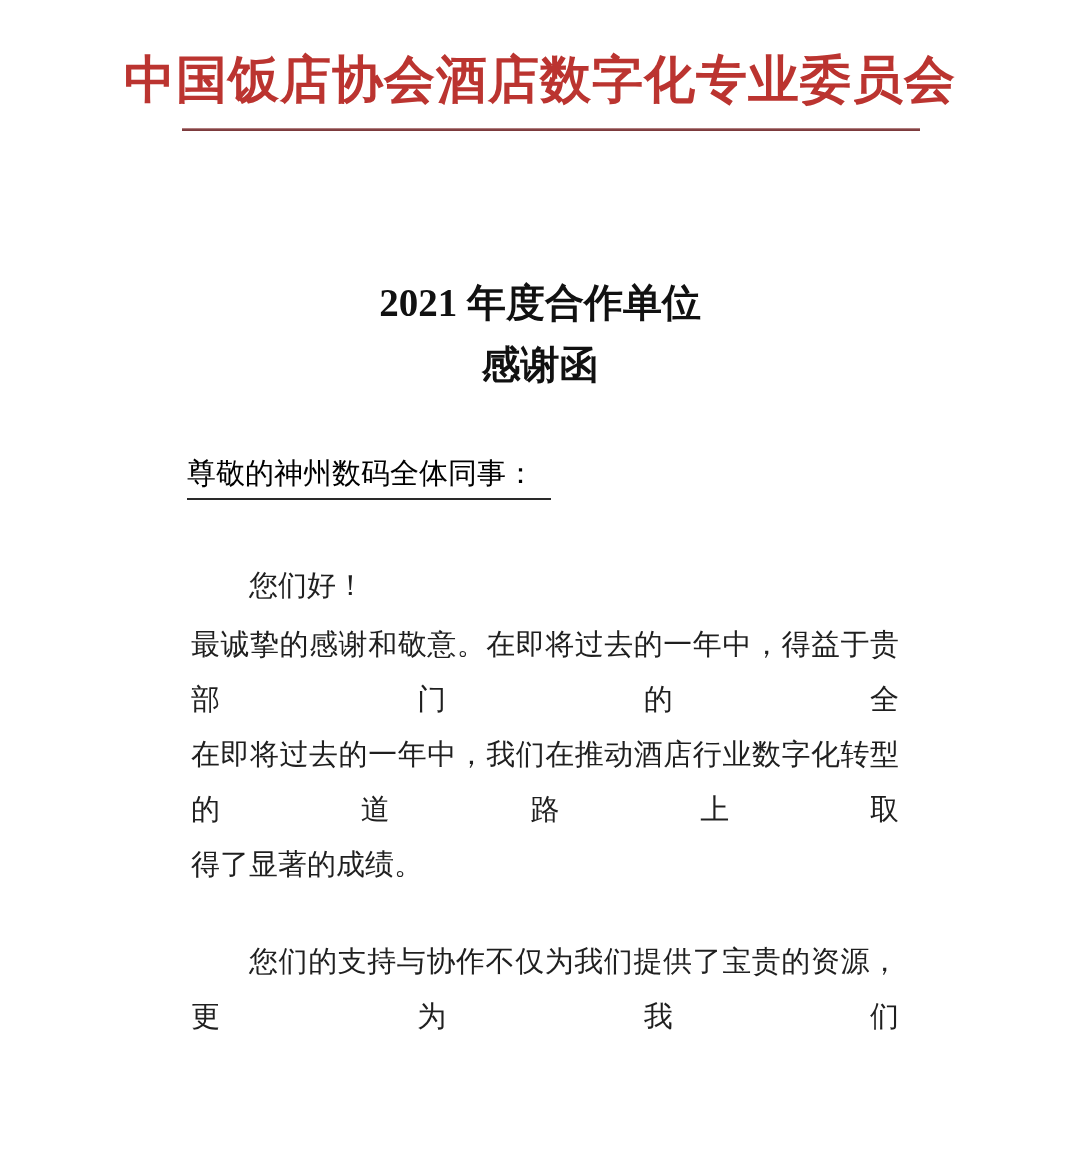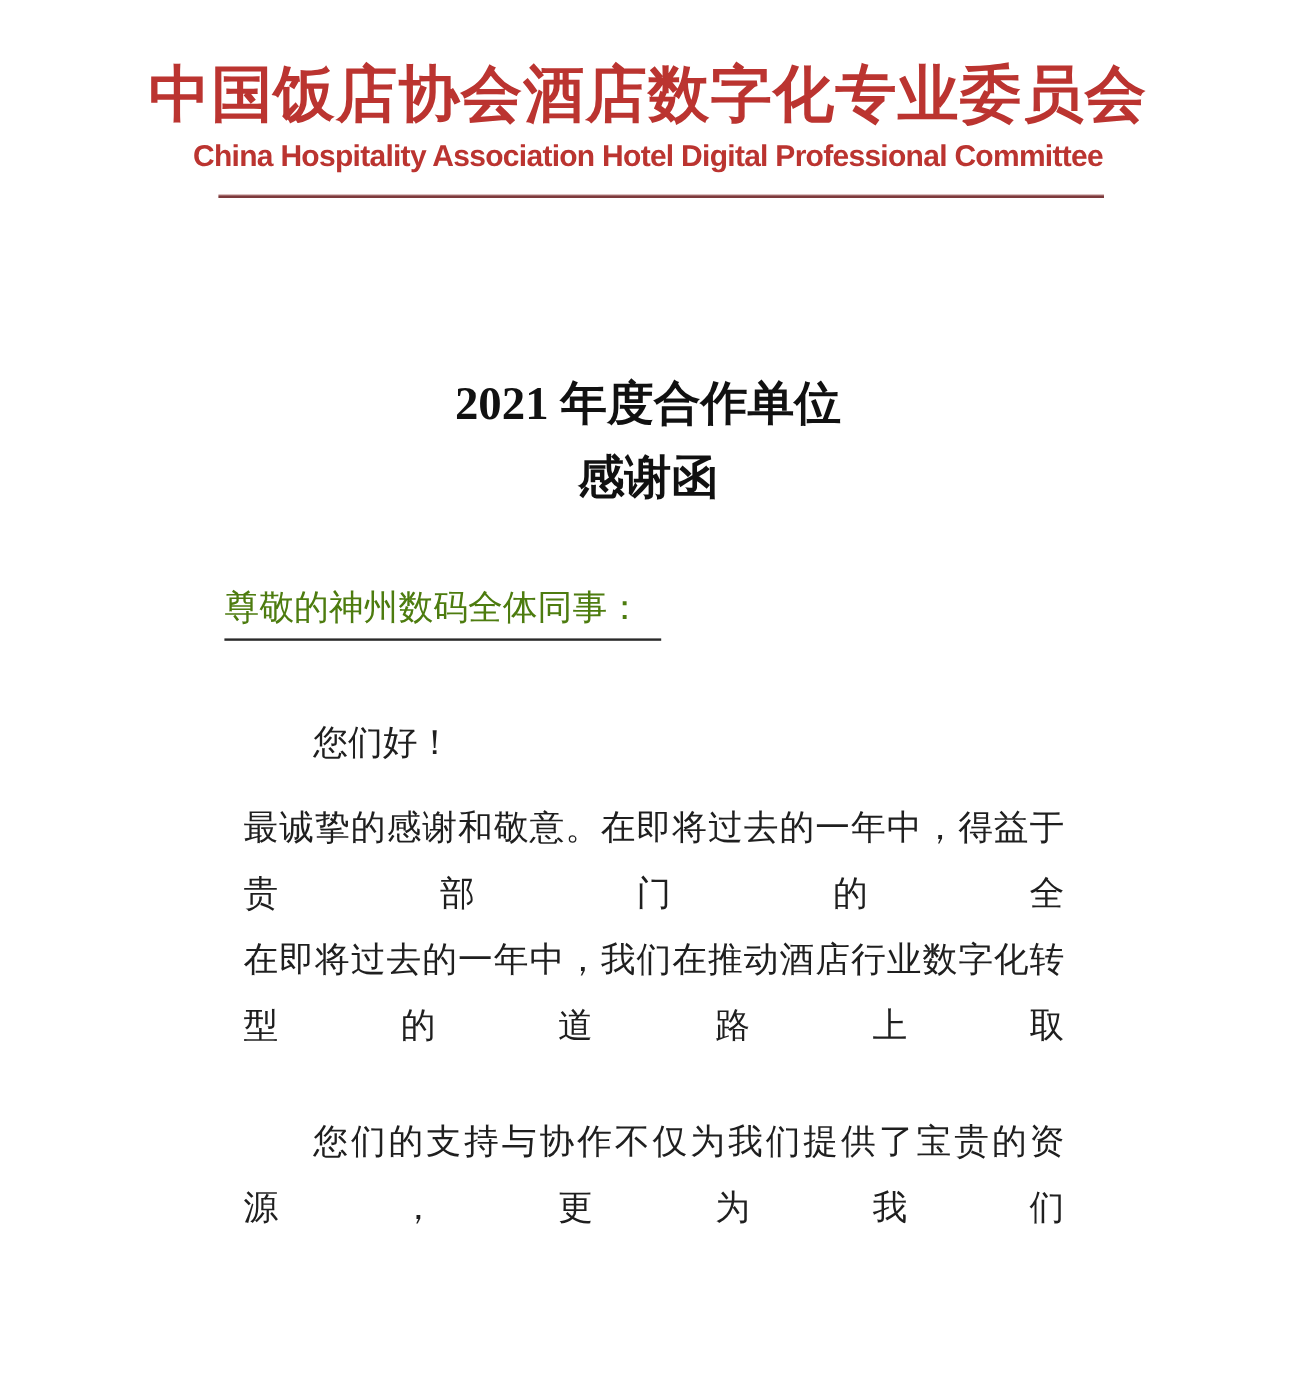--- a/index.html
+++ b/index.html
@@ -54,54 +54,53 @@
     font-weight: 700;
     font-size: 39px;
     line-height: 62px;
   }
   .doc-title span { display: block; }
   
   .salutation {
     margin: 55px 135px 0 145px;
     font-size: 29px;
     line-height: 44px;
-    color: #4d7c0f;
+    color: #000000;
   }
   .salutation-text {
     display: inline-block;
     border-bottom: 2px solid #2a2a2a;
     padding: 0 16px 3px 0;
   }
   
   .body-text {
     margin: 0 135px 0 145px;
     font-size: 29px;
     color: #1f1f1f;
   }
-  .para { margin: 16px; }
+  .para { margin: 4px; }
   .para.gap { margin-top: 42px; }
   .para:first-child { margin-top: 58px; }
   .line {
     line-height: 55px;
     min-height: 55px;
   }
   .line.indent { text-indent: 58px; }
   .line.fill {
     text-align: justify;
     text-align-last: justify;
   }
 </style>
 </head>
 <body>
 
 <div class="page">
 
   <header class="letterhead">
     <div class="head-cn">中国饭店协会酒店数字化专业委员会</div>
-    <div class="head-en">China Hospitality Association Hotel Digital Professional Committee</div>
     <div class="head-rule"></div>
   </header>
 
   <main>
 
     <h1 class="doc-title">
       <span>2021 年度合作单位</span>
       <span>感谢函</span>
     </h1>
 
@@ -111,20 +110,21 @@
 
     <div class="body-text">
 
       <div class="para">
         <div class="line indent">您们好！</div>
       </div>
 
       <div class="para">
         <div class="line fill">最诚挚的感谢和敬意。在即将过去的一年中，得益于贵部门的全</div>
         <div class="line fill">在即将过去的一年中，我们在推动酒店行业数字化转型的道路上取</div>
+        <div class="line">得了显著的成绩。</div>
       </div>
 
       <div class="para gap">
         <div class="line indent fill">您们的支持与协作不仅为我们提供了宝贵的资源，更为我们</div>
 
       </div>
 
     </div>
   </main>
 </div>

